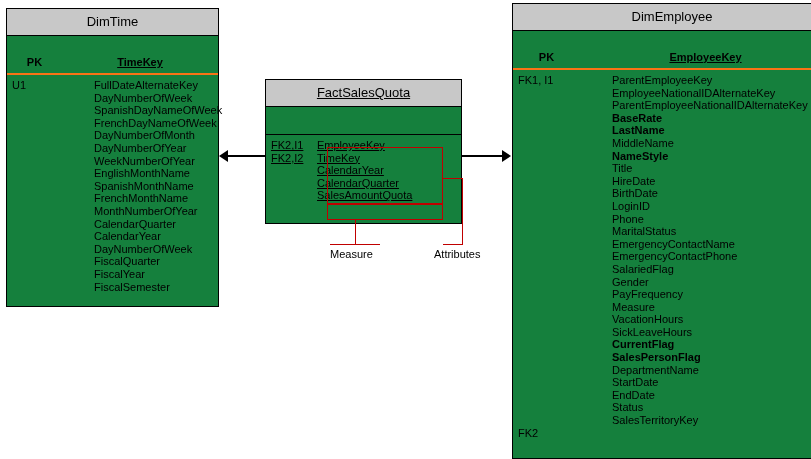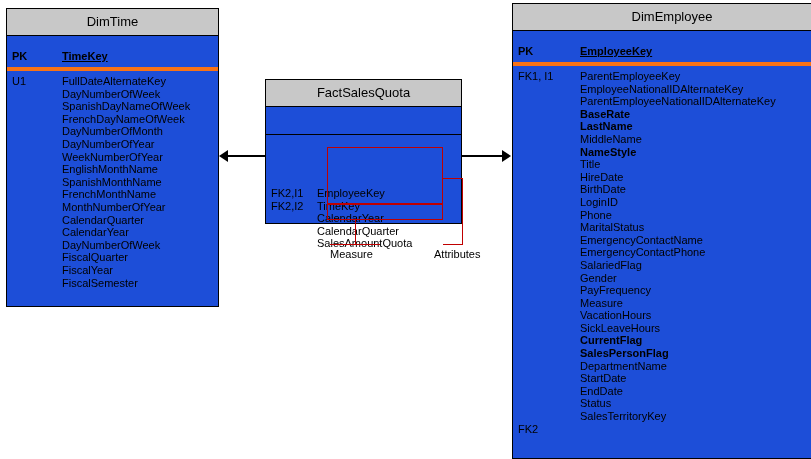--- a/index.html
+++ b/index.html
@@ -13,41 +13,43 @@
     position: relative;
     font-family: "Liberation Sans", sans-serif;
     font-size: 11px;
     color: #000000;
     overflow: hidden;
   }
 
   .entity {
     position: absolute;
     border: 1px solid #000000;
-    background: #1d4ed8;
+    background: #15803d;
     box-sizing: border-box;
   }
   .entity-header {
     background: #c8c8c8;
     border-bottom: 1px solid #000000;
     text-align: center;
     font-size: 13px;
     padding: 5px 0 6px 0;
     box-sizing: border-box;
   }
   .entity-key-row {
-    border-bottom: 4px solid #f97316;
+    border-bottom: 2px solid #f97316;
     display: flex;
     box-sizing: border-box;
-    padding: 14px 0 5px 0;
+    padding: 20px 0 5px 0;
+    text-align: center;
   }
   .entity-body {
     display: flex;
     box-sizing: border-box;
     padding: 4px 0 4px 0;
+    gap: 32px;
   }
   .col-key {
     box-sizing: border-box;
     padding-left: 5px;
     flex: 0 0 auto;
   }
   .col-attr {
     box-sizing: border-box;
     padding-left: 5px;
     flex: 1 1 auto;
@@ -81,39 +83,39 @@
     height: 456px;
   }
   #dim-employee .col-key { width: 62px; }
 
   
   #fact-sales-quota {
     left: 265px;
     top: 79px;
     width: 197px;
     height: 145px;
+    text-decoration: underline;
   }
   #fact-sales-quota .fact-header {
     background: #c8c8c8;
     border-bottom: 1px solid #000000;
     text-align: center;
     font-size: 13px;
     padding: 5px 0 6px 0;
     box-sizing: border-box;
   }
   #fact-sales-quota .fact-blank {
     height: 28px;
     border-bottom: 1px solid #000000;
     box-sizing: border-box;
   }
   #fact-sales-quota .fact-body {
     display: flex;
     box-sizing: border-box;
     padding-top: 4px;
-    margin-top: 48px;
   }
   #fact-sales-quota .col-key { width: 46px; }
 
   
   .red-box {
     position: absolute;
     border: 1px solid #c00000;
     box-sizing: border-box;
     pointer-events: none;
   }

